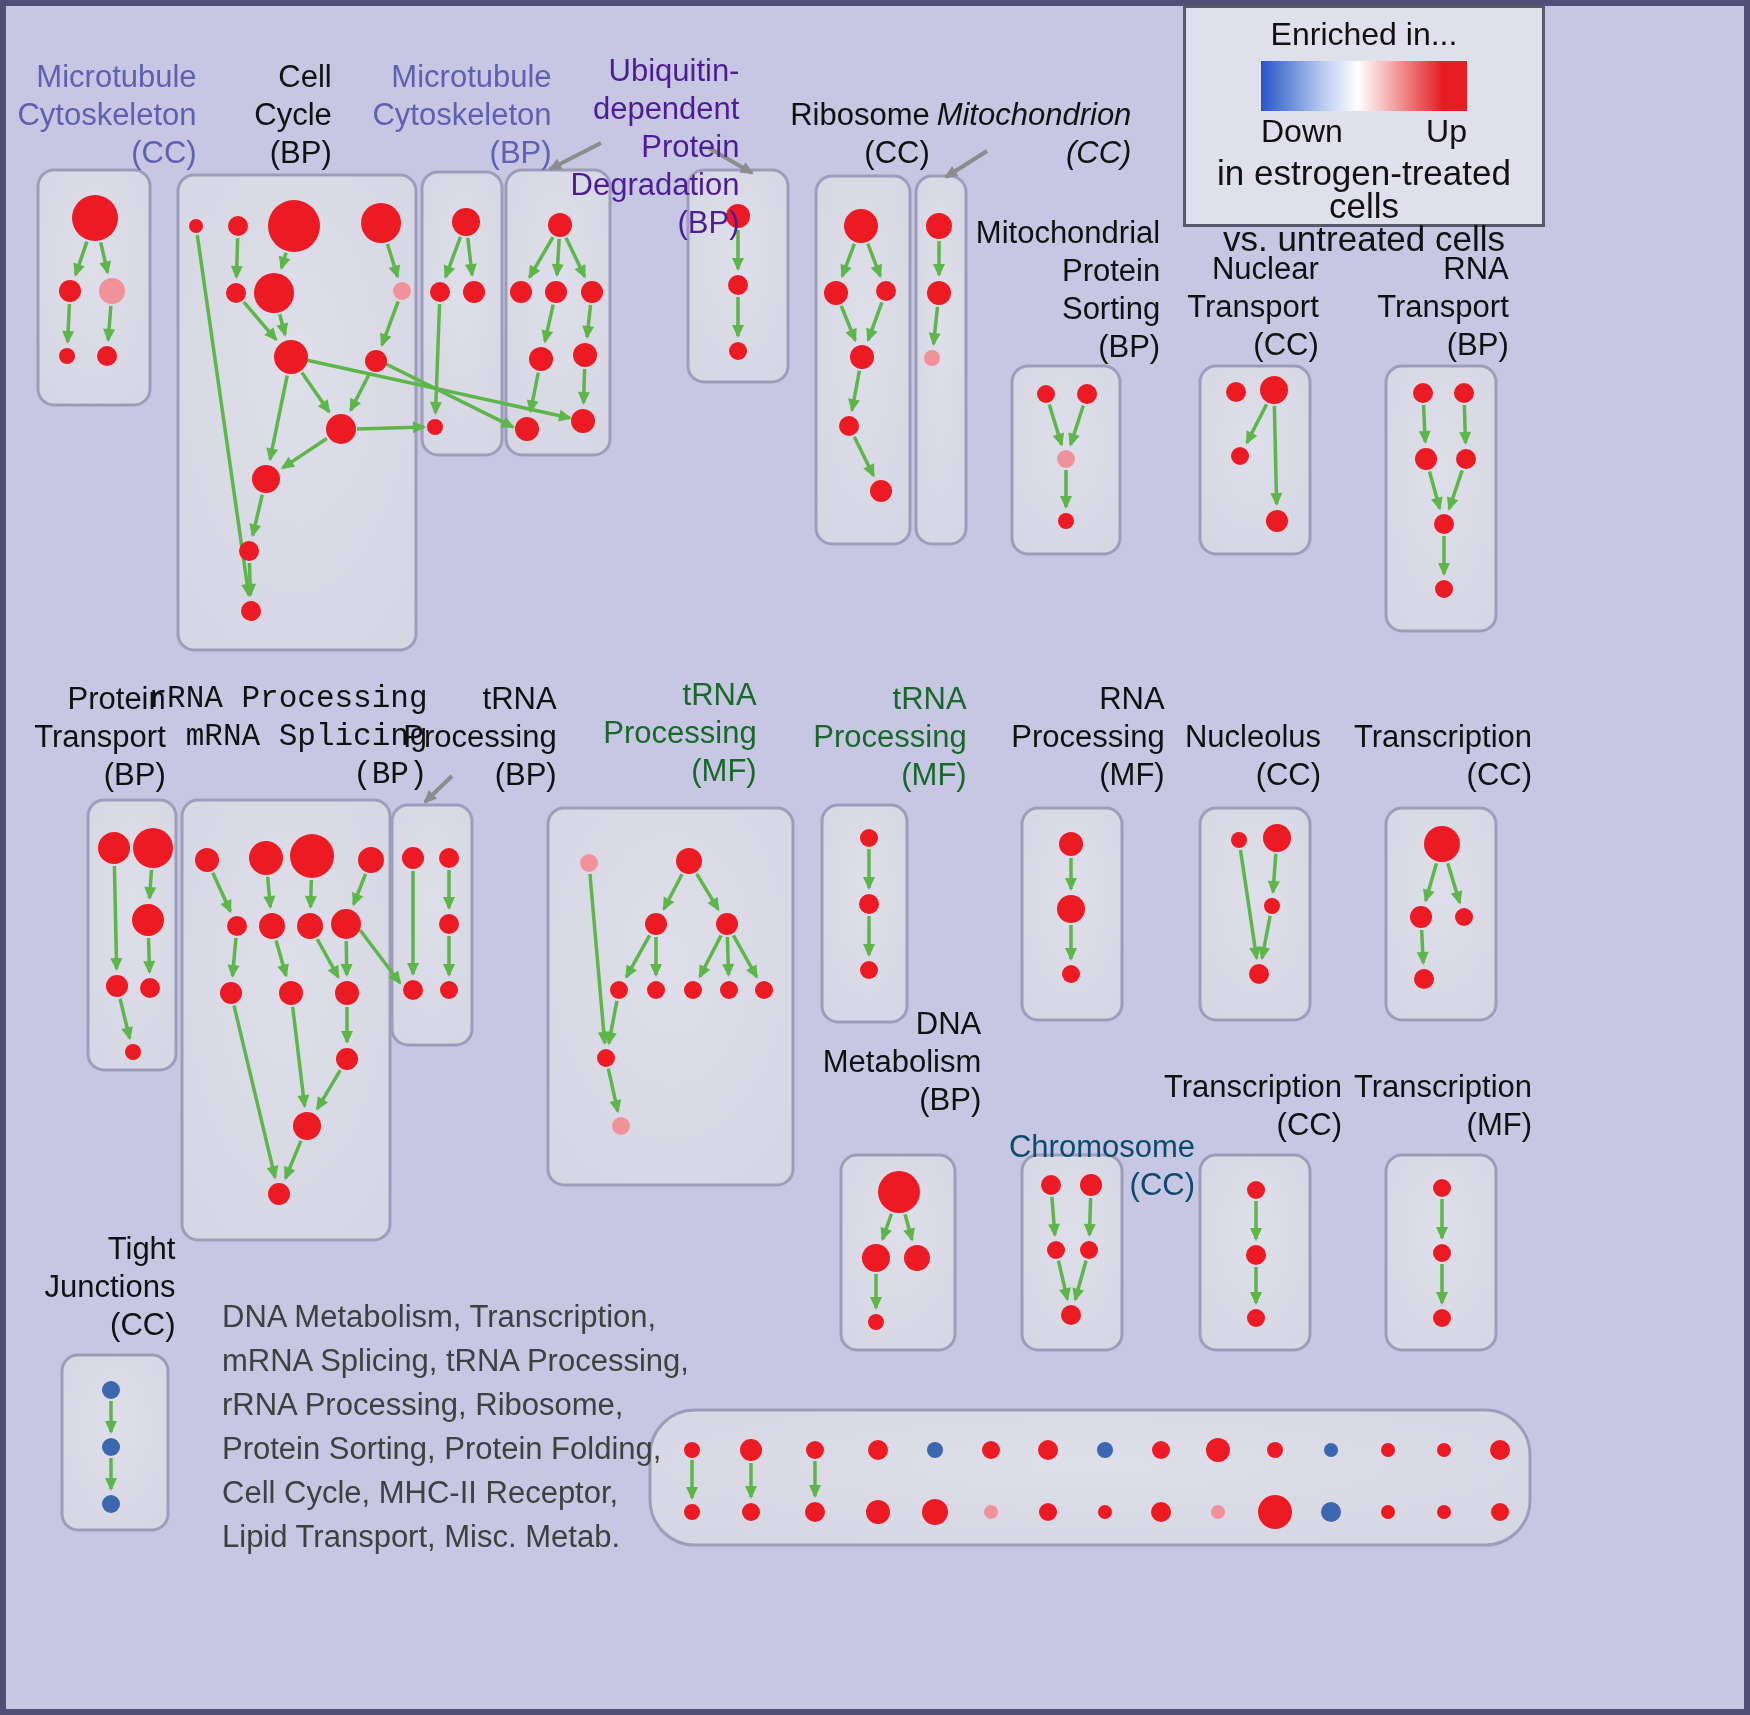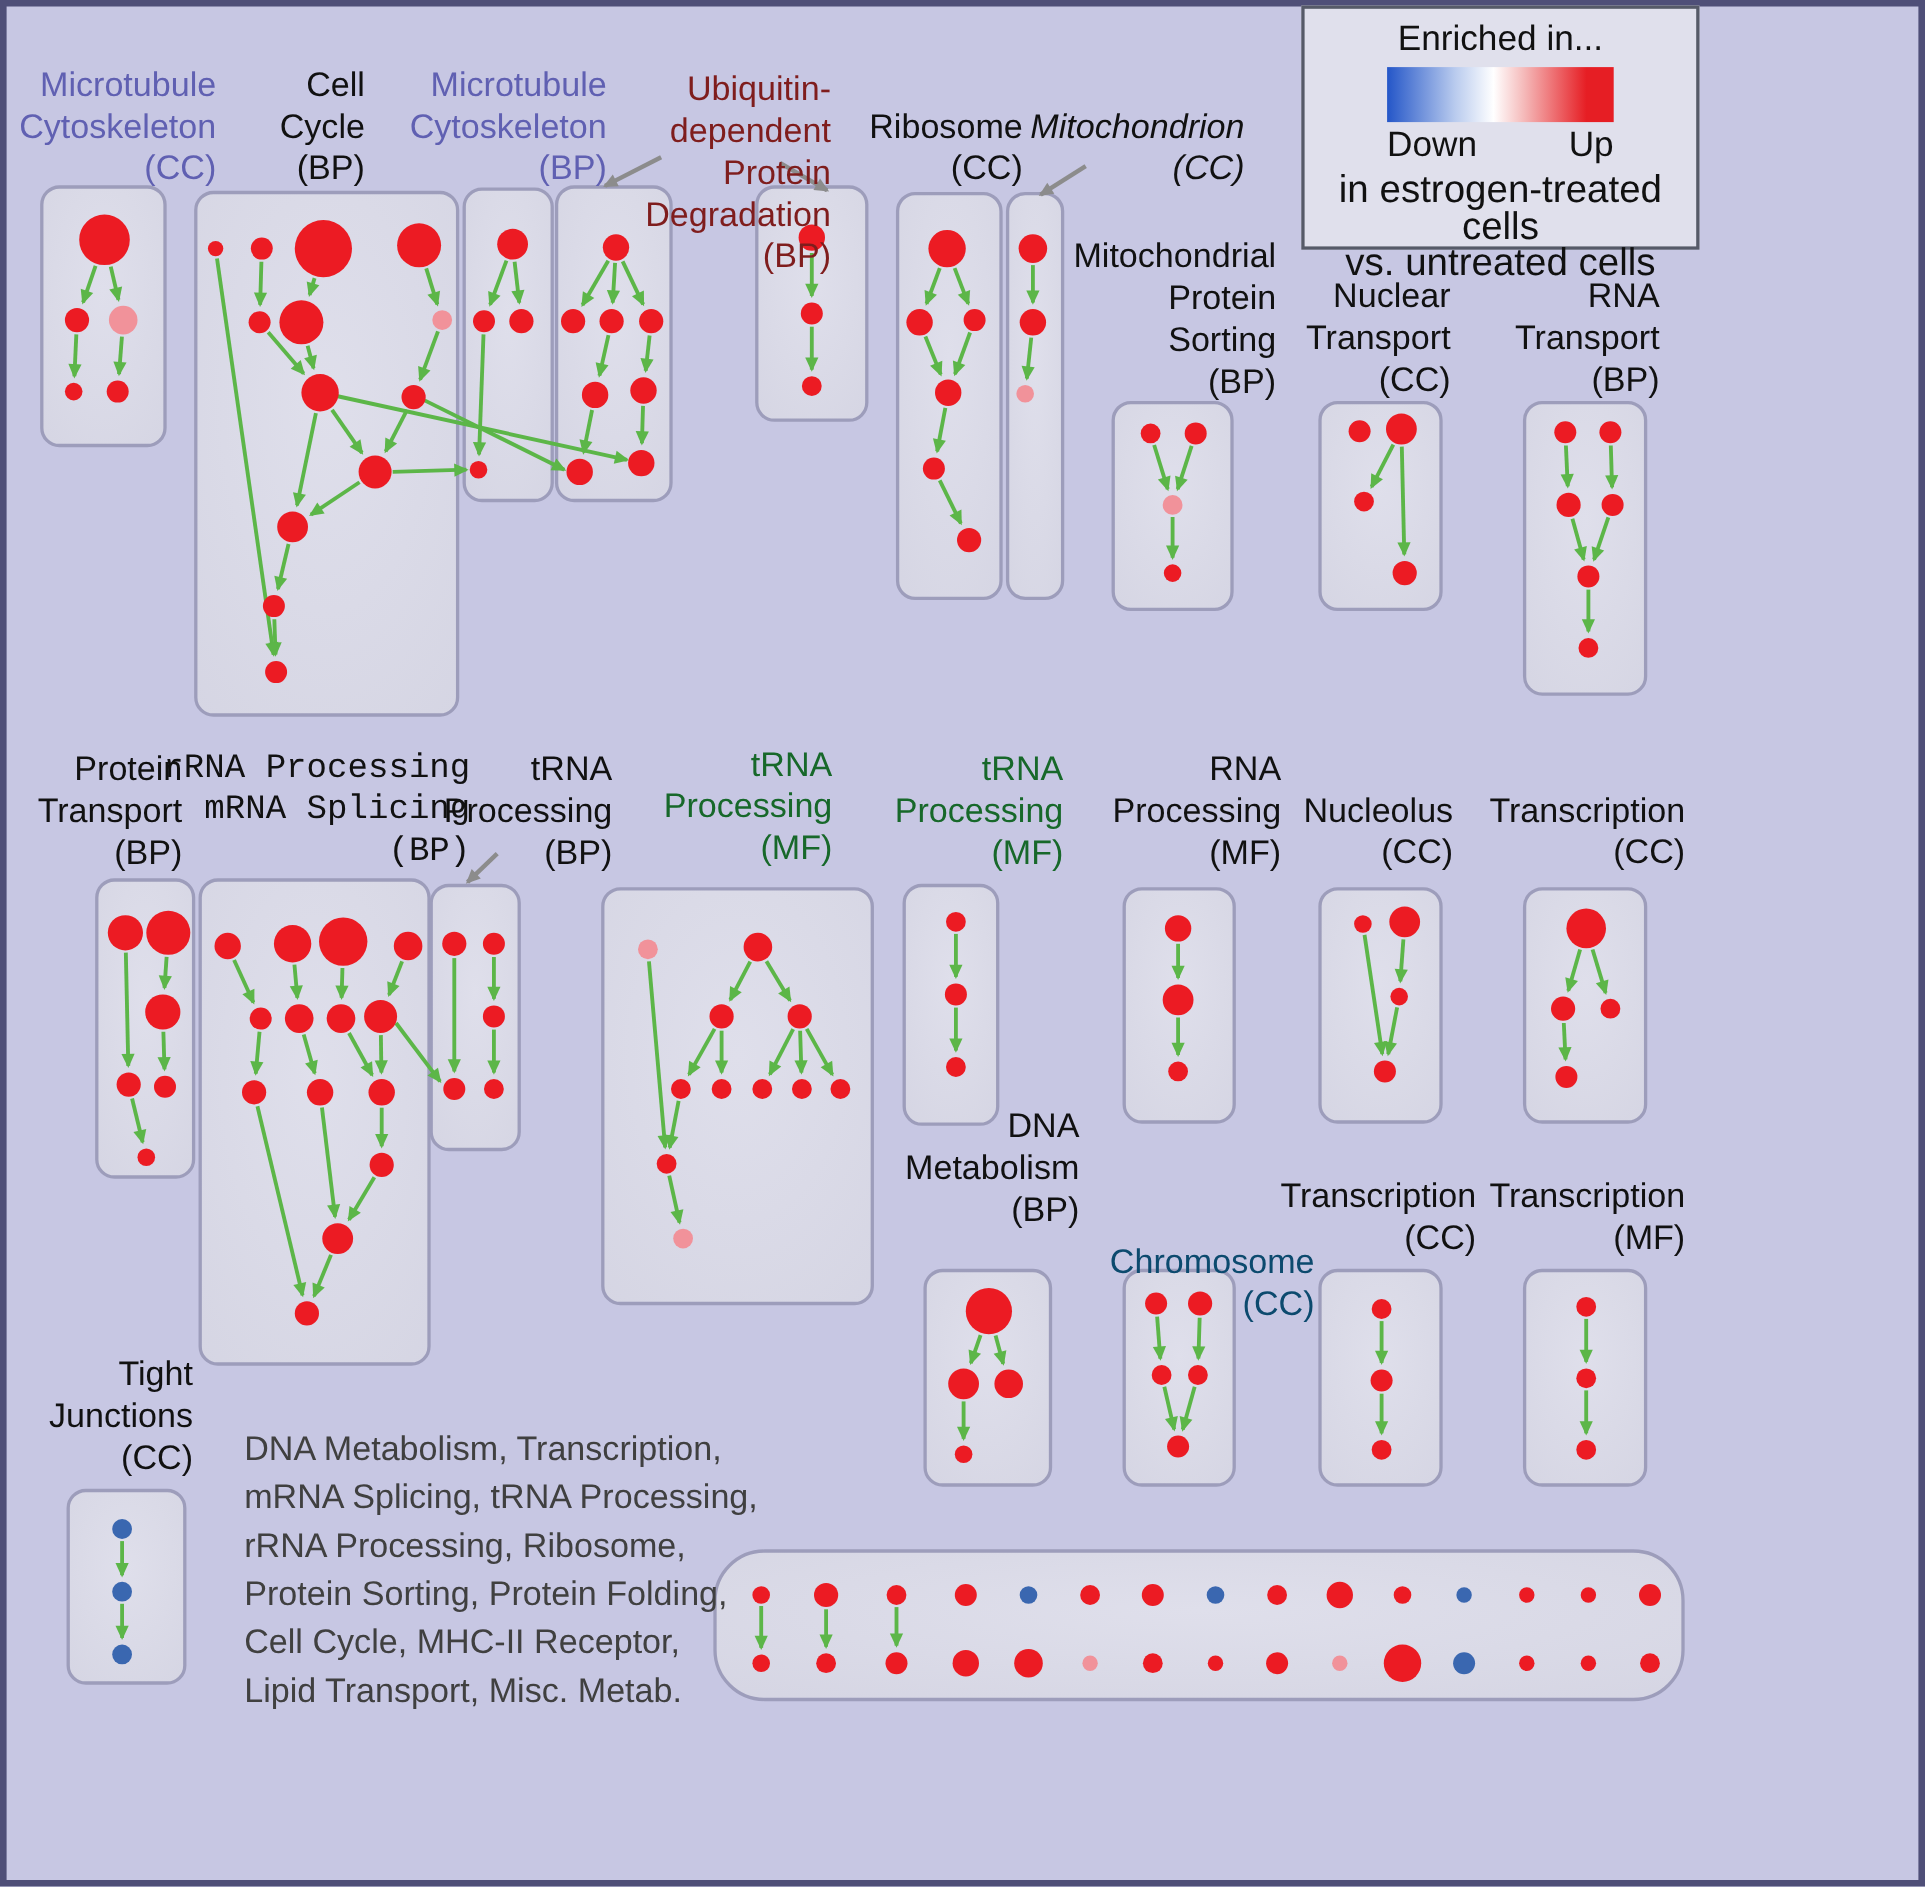--- a/index.html
+++ b/index.html
@@ -360,21 +360,21 @@
   <div id="labels">
       <div class="group-label" style="left: 107px; top: 58px; color: rgb(96, 96, 178);">Microtubule
 Cytoskeleton
 (CC)</div>
       <div class="group-label" style="left: 293px; top: 58px; color: rgb(17, 17, 17);">Cell
 Cycle
 (BP)</div>
       <div class="group-label" style="left: 462px; top: 58px; color: rgb(96, 96, 178);">Microtubule
 Cytoskeleton
 (BP)</div>
-      <div class="group-label" style="left: 655px; top: 62px; color: #7f1d1d; margin-left: 16px;">Ubiquitin-
+      <div class="group-label" style="left: 655px; top: 52px; color: #4c1d95;">Ubiquitin-
 dependent
 Protein
 Degradation
 (BP)</div>
       <div class="group-label" style="left: 860px; top: 96px; color: rgb(17, 17, 17);">Ribosome
 (CC)</div>
       <div class="group-label" style="left: 1034px; top: 96px; color: rgb(17, 17, 17); font-style: italic;">Mitochondrion
 (CC)</div>
       <div class="group-label" style="left: 1068px; top: 214px; color: rgb(17, 17, 17);">Mitochondrial
 Protein

